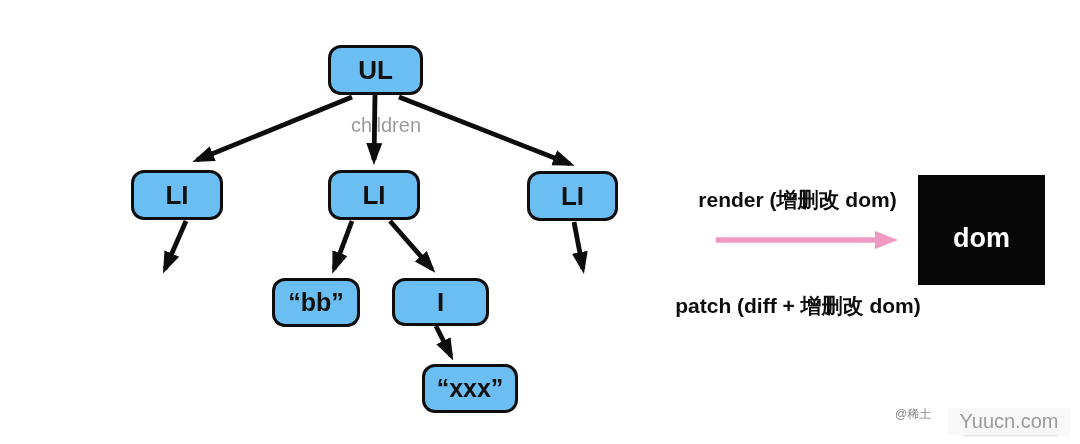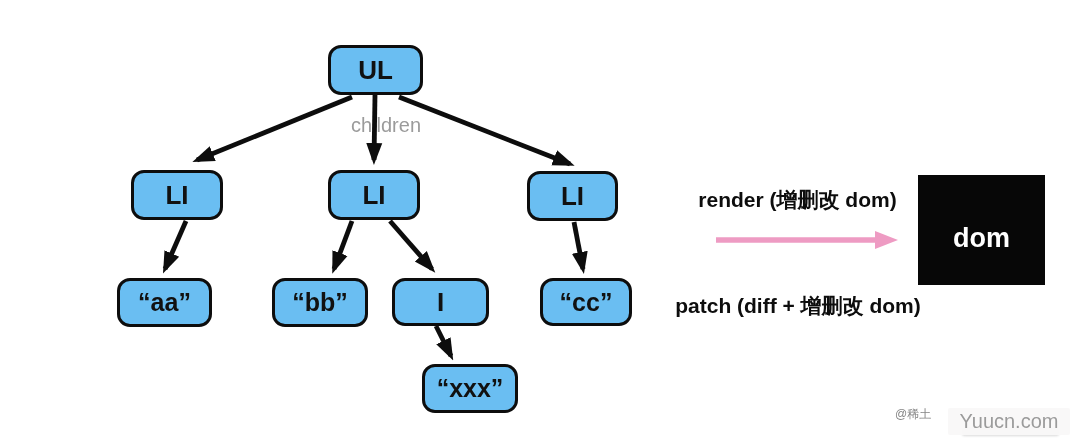--- a/index.html
+++ b/index.html
@@ -16,21 +16,21 @@
     display:flex;align-items:center;justify-content:center;
     font-weight:700;font-size:26px;color:#111111;
     box-sizing:border-box;
     text-align:right;
   }
   .node-ul {left:328px;top:45px; width:95px;height:50px;}
   .node-li1{left:131px;top:170px;width:92px;height:50px;}
   .node-li2{left:328px;top:170px;width:92px;height:50px;}
   .node-li3{left:527px;top:171px;width:91px;height:50px;}
   .node-aa {left:117px;top:278px;width:95px;height:49px;font-size:25px;}
-  .node-bb {left:272px;top:278px;width:96px;height:49px;font-size:25px;}
+  .node-bb {left:272px;top:278px;width:88px;height:49px;font-size:25px;}
   .node-i  {left:392px;top:278px;width:97px;height:48px;}
   .node-cc {left:540px;top:278px;width:92px;height:48px;font-size:25px;}
   .node-xxx{left:422px;top:364px;width:96px;height:49px;font-size:25px;}
 
   .children-label{
     position:absolute;z-index:1;
     left:346px;top:114px;width:80px;
     text-align:center;
     color:#9b9b9b;font-size:20px;font-weight:400;
   }
@@ -97,24 +97,22 @@
     <g>
       <line x1="716" y1="240" x2="878" y2="240" stroke="#EE9BC3" stroke-width="5.5"></line>
       <polygon points="875,231 898,240 875,249" fill="#EE9BC3"></polygon>
     </g>
   </svg>
 
   <div class="node node-ul">UL</div>
   <div class="node node-li1">LI</div>
   <div class="node node-li2">LI</div>
   <div class="node node-li3">LI</div>
-  <div class="node node-aa">“aa”</div>
   <div class="node node-bb">“bb”</div>
   <div class="node node-i">I</div>
-  <div class="node node-cc">“cc”</div>
   <div class="node node-xxx">“xxx”</div>
 
   <div class="rtext patch-label">patch (diff + 增删改 dom)</div>
   <div class="rtext render-label">render (增删改 dom)</div>
 
   <div class="dom-box">
     <span>dom</span>
   </div>
 
   <div class="wm-prefix">@稀土</div>

